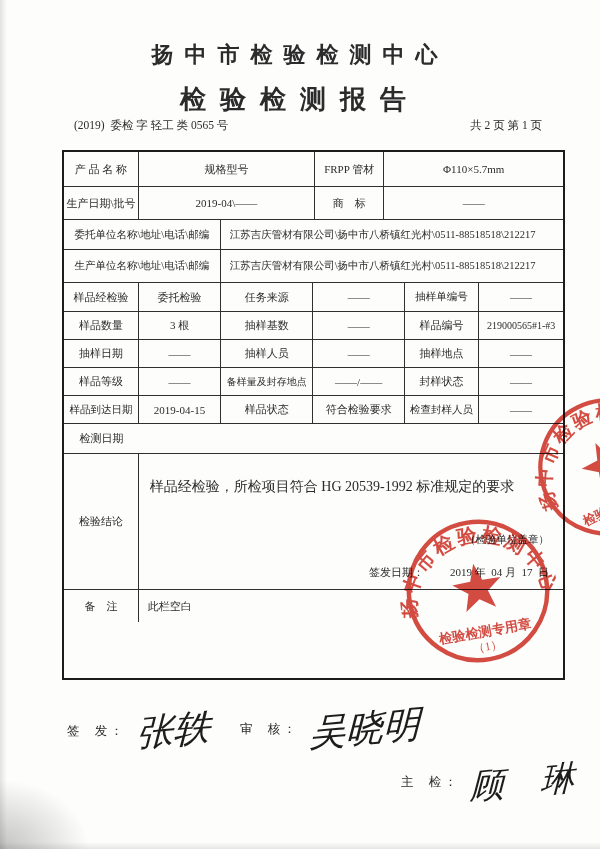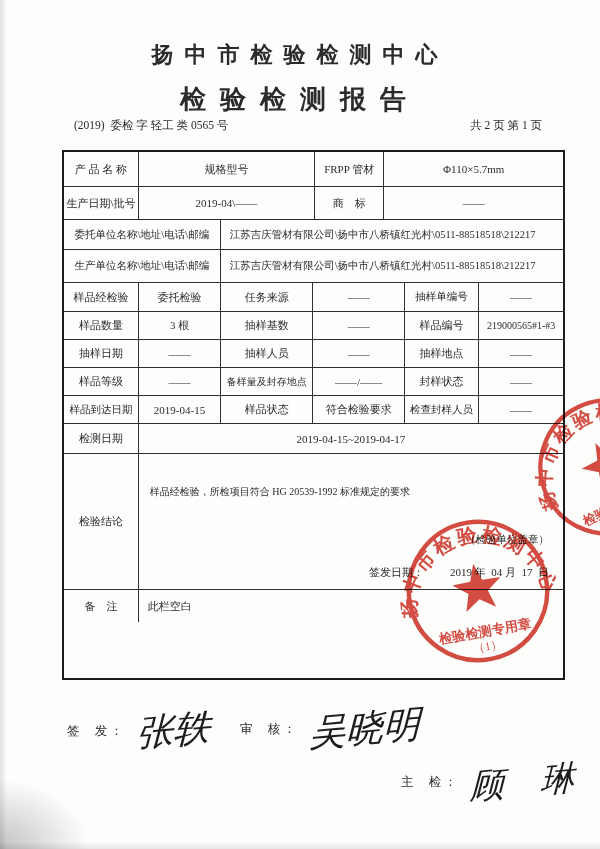--- a/index.html
+++ b/index.html
@@ -25,21 +25,21 @@
   .td:last-child{border-right:none;}
   .td.left{justify-content:flex-start;padding-left:9px;}
   .td.sm{font-size:10.5px;}
   .td.xs{font-size:10px;}
   .cols-a{grid-template-columns:15% 35.3% 13.9% 35.8%;}
   .cols-b{grid-template-columns:31.4% 68.6%;}
   .cols-c{grid-template-columns:15% 16.5% 18.5% 18.3% 14.9% 16.8%;}
   .cols-d{grid-template-columns:15% 85%;}
   
   .concl-cell{position:relative;display:block;padding:0;}
-  .concl-text{position:absolute;top:31px;left:11px;width:390px;font-size:10px;white-space:pre-wrap;}
+  .concl-text{position:absolute;top:24px;left:11px;width:390px;font-size:14px;white-space:pre-wrap;}
   .seal-note{position:absolute;right:14px;bottom:42px;font-size:10.5px;white-space:pre;}
   .issue-line{position:absolute;right:14px;bottom:9px;font-size:11px;white-space:pre;}
   
   .sig-row{position:absolute;top:696px;left:0;width:600px;height:70px;}
   .sig-group{position:absolute;display:flex;align-items:center;}
   .sig-label{font-size:12.5px;white-space:pre;letter-spacing:3px;}
   .sig-name{font-size:37px;font-style:italic;font-weight:500;color:#1d1d1d;
     transform:rotate(-5deg) skewX(-6deg);margin-left:10px;white-space:pre;}
   .sig-1{left:67px;top:10px;}
   .sig-2{left:240px;top:8px;}
@@ -136,21 +136,20 @@
       <div class="td sm">样品到达日期</div>
       <div class="td">2019-04-15</div>
       <div class="td">样品状态</div>
       <div class="td">符合检验要求</div>
       <div class="td sm">检查封样人员</div>
       <div class="td">——</div>
     </div>
 
     <div class="tr cols-d" style="height:30px;">
       <div class="td">检测日期</div>
-      <div class="td">2019-04-15~2019-04-17</div>
     </div>
 
 
     <div class="tr cols-d" style="height:136px;">
       <div class="td">检验结论</div>
       <div class="td concl-cell">
         <div class="concl-text">样品经检验，所检项目符合 HG 20539-1992 标准规定的要求</div>
         <div class="seal-note">（检验单位盖章）</div>
         <div class="issue-line"><span>签发日期：</span><span style="display:inline-block;width:26px;"></span><span>2019 年  04 月  17  日</span></div>
       </div>

